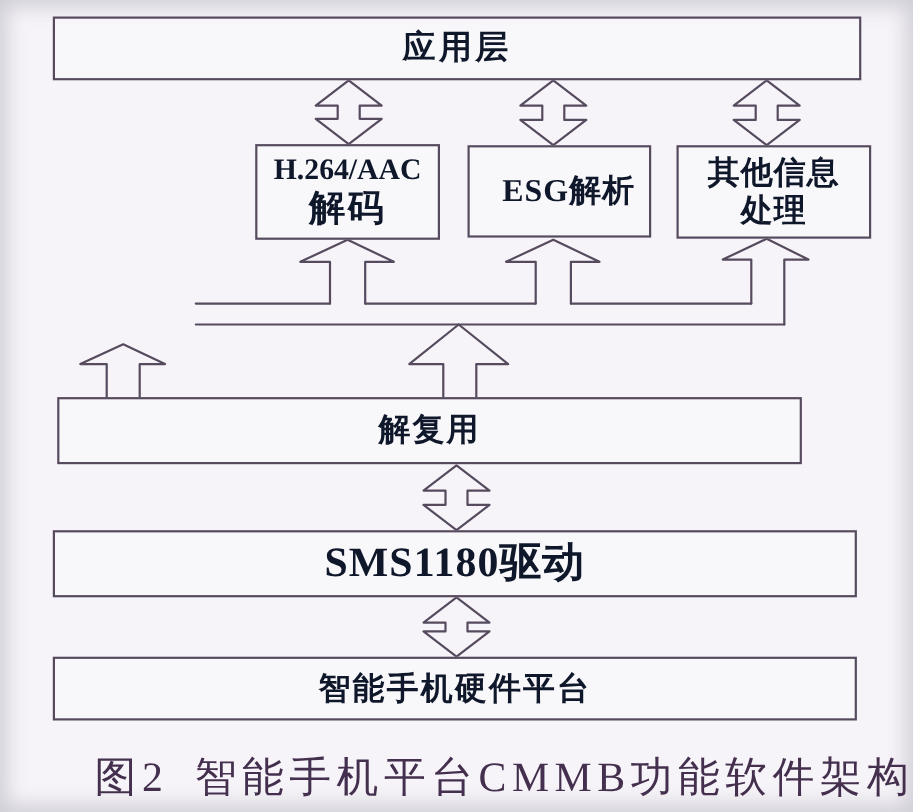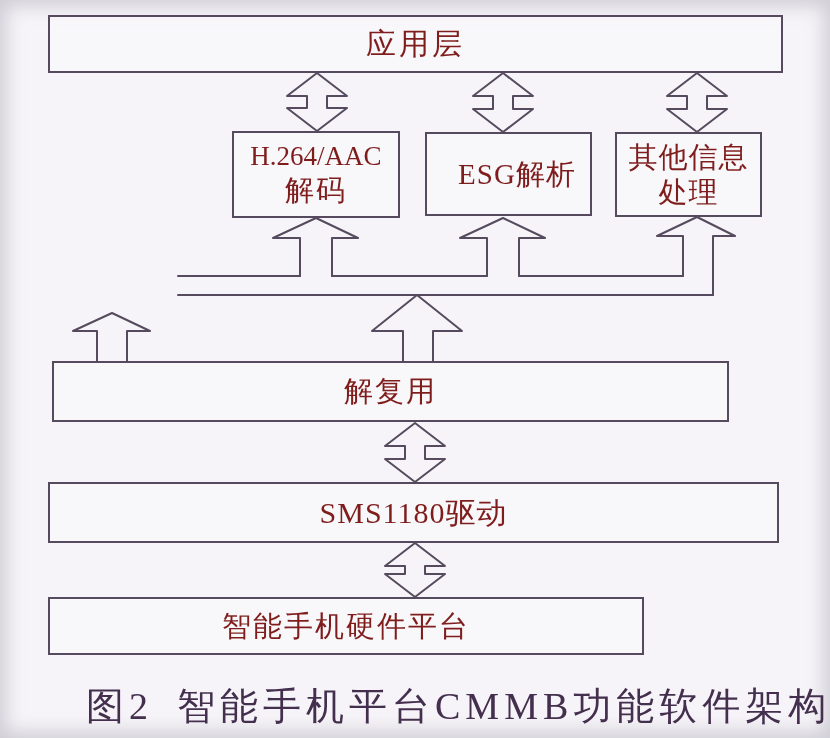--- a/index.html
+++ b/index.html
@@ -15,31 +15,32 @@
     color:#44304e;
   }
   svg.connectors{position:absolute;left:0;top:0;}
   .box{
     position:absolute;box-sizing:border-box;
     border:2px solid #564b5e;
     display:flex;flex-direction:column;align-items:center;justify-content:center;
     text-align:center;
     background:rgba(250,249,252,.6);
     line-height:1.18;
-    color:#7f1d1d;
+    color:#0f172a;
+    font-weight:bold;
   }
   .box-app     {left:48px; top:15px;  width:735px;height:58px; font-size:30px;letter-spacing:3px;}
   .box-ca      {left:49px; top:103px; width:129px;height:209px;font-size:31px;letter-spacing:2px;}
   .box-h264    {left:232px;top:131px; width:168px;height:87px; font-size:27px;text-align:center;}
-  .box-h264 .l2{font-size:29px;letter-spacing:2px;}
+  .box-h264 .l2{font-size:33px;letter-spacing:2px;}
   .box-esg     {left:425px;top:132px; width:167px;height:84px; font-size:29px;letter-spacing:1px;padding-left:17px;}
-  .box-other   {left:615px;top:132px; width:147px;height:85px; font-size:29px;letter-spacing:1px;}
+  .box-other   {left:615px;top:132px; width:177px;height:85px; font-size:29px;letter-spacing:1px;}
   .box-demux   {left:52px; top:361px; width:677px;height:61px; font-size:29px;letter-spacing:2px;}
-  .box-driver  {left:48px; top:482px; width:731px;height:61px; font-size:30px;letter-spacing:1px;}
-  .box-hw      {left:48px; top:597px; width:596px;height:58px; font-size:29px;letter-spacing:2px;justify-content:center;}
+  .box-driver  {left:48px; top:482px; width:731px;height:61px; font-size:38px;letter-spacing:1px;}
+  .box-hw      {left:48px; top:597px; width:731px;height:58px; font-size:29px;letter-spacing:2px;justify-content:center;}
   .edge-label{
     position:absolute;font-size:29px;letter-spacing:3px;color:#44304e;white-space:nowrap;
   }
   .lbl-scrambled  {left:196px;top:324px;}
   .lbl-unscrambled{left:468px;top:324px;}
   .caption{
     position:absolute;left:86px;top:681px;width:700px;
     font-size:38px;color:#44304e;letter-spacing:5px;white-space:nowrap;
   }
   .caption .ttl{margin-left:24px;}

